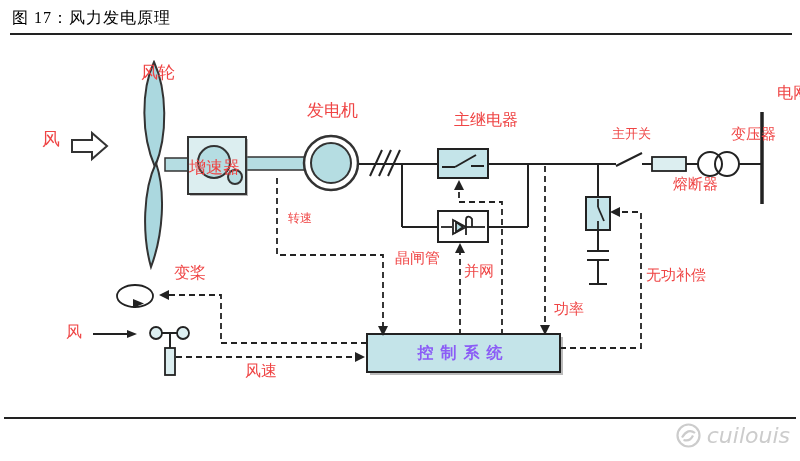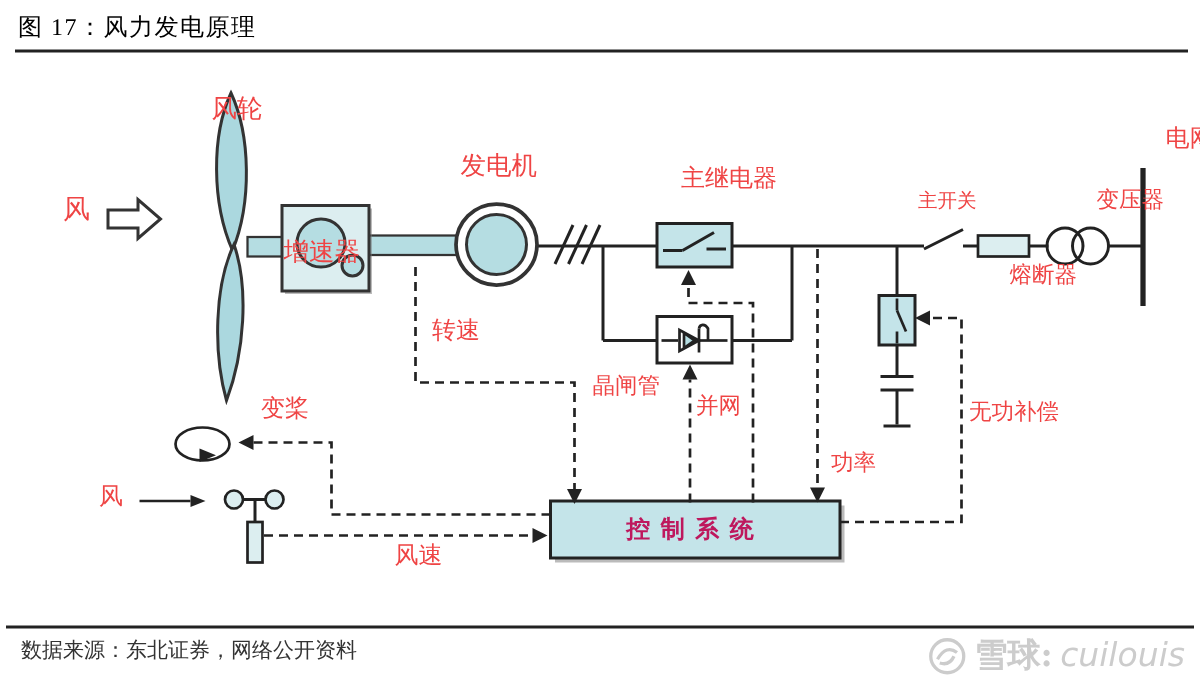--- a/index.html
+++ b/index.html
@@ -9,21 +9,21 @@
          font-family:"Liberation Serif","DejaVu Serif",serif;letter-spacing:1px;}
   .title-rule{position:absolute;left:10px;top:33px;width:782px;height:0;border-top:2px solid #222;}
   .bottom-rule{position:absolute;left:4px;top:417px;width:792px;height:0;border-top:2px solid #222;}
   .source{position:absolute;left:14px;top:425px;font-size:14px;color:#333;
           font-family:"Liberation Serif","DejaVu Serif",serif;}
   .lbl{position:absolute;color:#ef4444;white-space:nowrap;line-height:1.1;
        font-family:Liberation Serif, serif;}
   svg{position:absolute;left:0;top:0;}
   .ctrl-text{position:absolute;left:367px;top:334px;width:193px;height:38px;
              display:flex;align-items:center;justify-content:center;
-             font-size:16px;letter-spacing:7px;color:#be185d;font-weight:bold;}
+             font-size:16px;letter-spacing:7px;color:#8b5cf6;font-weight:bold;}
   .watermark{position:absolute;right:10px;top:422px;display:flex;align-items:center;gap:5px;
              color:var(--watermark,#ccc);text-shadow:1px 1px 0 #fff;}
   .wm-site{font-size:22px;font-weight:bold;font-family:"DejaVu Serif",serif;}
   .wm-user{font-size:22px;font-family:"DejaVu Sans",sans-serif;font-style:italic;}
 </style>
 </head>
 <body>
 
 <div id="page">
 
@@ -161,40 +161,38 @@
       <path d="M169,290 L169,300 L159,295 Z"></path>
       <path d="M355,352 L355,362 L365,357 Z"></path>
     </g>
   </svg>
 
   <div class="lbl" style="left:42px;top:130px;font-size:18px;">风</div>
   <div class="lbl" style="left:141px;top:64px;font-size:17px;">风轮</div>
   <div class="lbl" style="left:189px;top:111px;font-size:17px;margin-top:48px;">增速器</div>
   <div class="lbl" style="left:307px;top:102px;font-size:17px;">发电机</div>
   <div class="lbl" style="left:423px;top:111px;font-size:16px;margin-left:31px;">主继电器</div>
-  <div class="lbl" style="left:288px;top:212px;font-size:16px;">转速</div>
+  <div class="lbl" style="left:288px;top:212px;font-size:12px;">转速</div>
   <div class="lbl" style="left:395px;top:250px;font-size:15px;">晶闸管</div>
   <div class="lbl" style="left:464px;top:263px;font-size:15px;">并网</div>
   <div class="lbl" style="left:554px;top:301px;font-size:15px;">功率</div>
   <div class="lbl" style="left:612px;top:127px;font-size:13px;">主开关</div>
   <div class="lbl" style="left:691px;top:126px;font-size:15px;margin-left:40px;">变压器</div>
   <div class="lbl" style="left:645px;top:176px;font-size:15px;margin-left:28px;">熔断器</div>
   <div class="lbl" style="left:737px;top:84px;font-size:16px;margin-left:40px;">电网</div>
   <div class="lbl" style="left:646px;top:267px;font-size:15px;">无功补偿</div>
   <div class="lbl" style="left:174px;top:264px;font-size:16px;">变桨</div>
   <div class="lbl" style="left:66px;top:323px;font-size:16px;">风</div>
-  <div class="lbl" style="left:245px;top:362px;font-size:16px;margin-left:18px;">风速</div>
+  <div class="lbl" style="left:245px;top:362px;font-size:16px;">风速</div>
   <div class="ctrl-text">控制系统</div>
 
   <div class="bottom-rule"></div>
-  <div class="source">数据来源：东北证券，网络公开资料</div>
 
   <div class="watermark">
     <svg width="27" height="27" viewBox="0 0 27 27" style="position:static">
       <circle cx="13.5" cy="13.5" r="11" fill="none" stroke="#ccc" stroke-width="2.2"></circle>
       <path d="M7,15.5 Q13,5.5 20,11" fill="none" stroke="#ccc" stroke-width="2.2"></path>
       <path d="M8.5,18 Q15,20 18,13.5" fill="none" stroke="#ccc" stroke-width="2.2"></path>
     </svg>
-    <span class="wm-site"><span>雪球</span><span>:</span></span>
     <span class="wm-user">cuilouis</span>
   </div>
 
 </div>
 
 </body></html>

